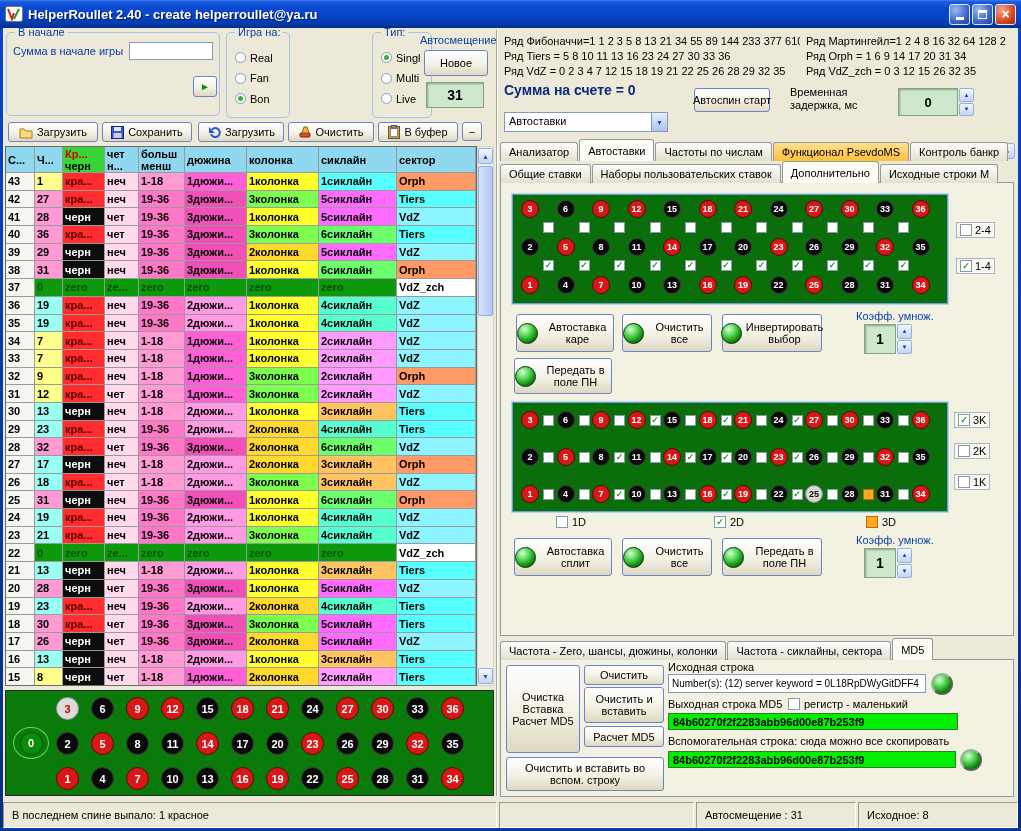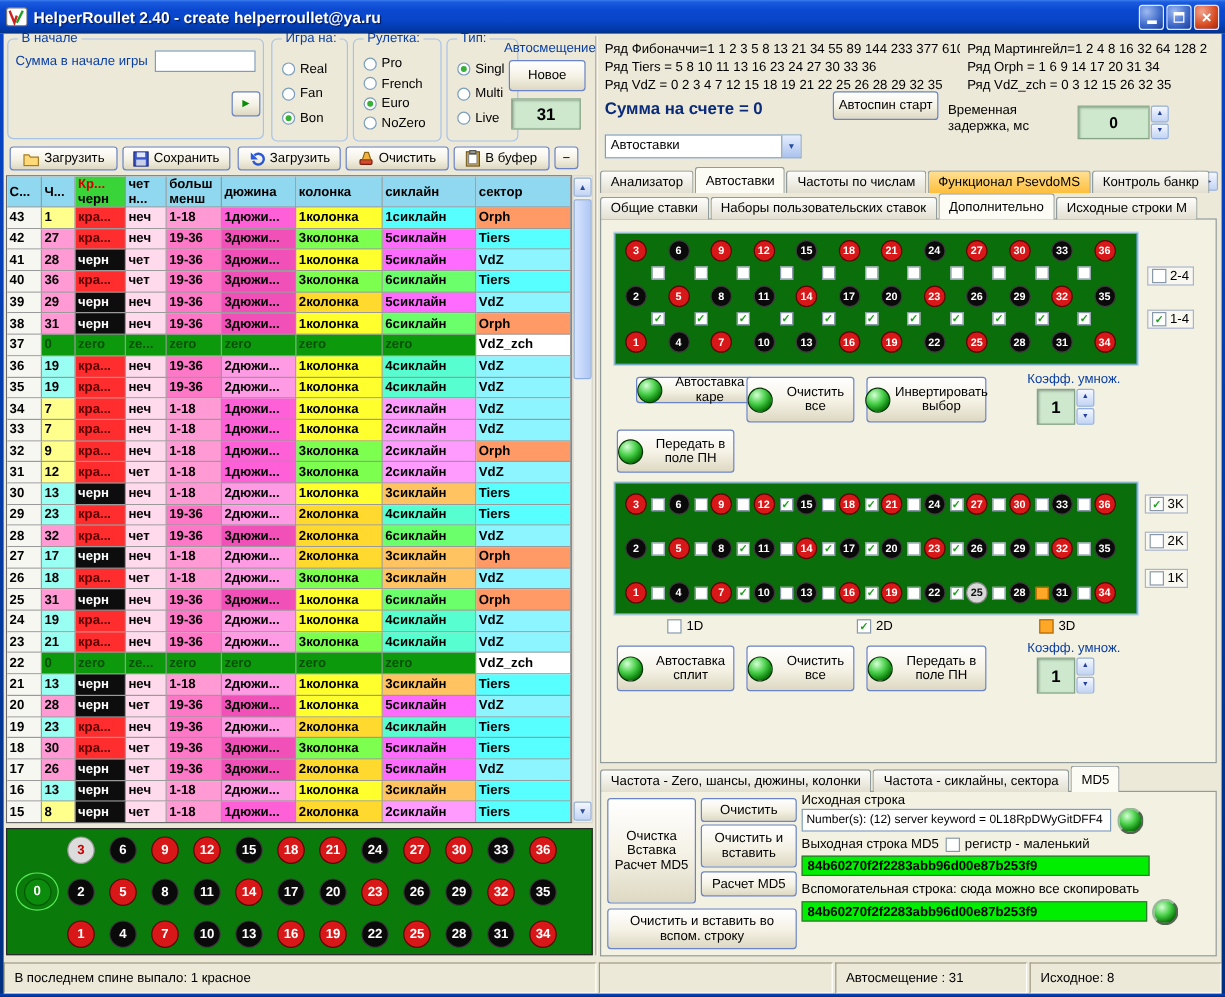--- a/index.html
+++ b/index.html
@@ -126,41 +126,20 @@
         <div class="ritem">
           <span class="radio"></span>
           <span class="rlabel">Fan</span>
         </div>
         <div class="ritem">
           <span class="radio sel"></span>
           <span class="rlabel">Bon</span>
         </div>
       </div>
     </div>
-  <div class="groupbox rgroup" style="left:294px;top:32px;width:74px;height:86px">
-      <span class="gtitle">Рулетка:</span>
-      <div class="ritems">
-        <div class="ritem">
-          <span class="radio"></span>
-          <span class="rlabel">Pro</span>
-        </div>
-        <div class="ritem">
-          <span class="radio"></span>
-          <span class="rlabel">French</span>
-        </div>
-        <div class="ritem">
-          <span class="radio sel"></span>
-          <span class="rlabel">Euro</span>
-        </div>
-        <div class="ritem">
-          <span class="radio"></span>
-          <span class="rlabel">NoZero</span>
-        </div>
-      </div>
-    </div>
   <div class="groupbox rgroup" style="left:372px;top:32px;width:60px;height:86px">
       <span class="gtitle">Тип:</span>
       <div class="ritems">
         <div class="ritem">
           <span class="radio sel"></span>
           <span class="rlabel">Singl</span>
         </div>
         <div class="ritem">
           <span class="radio"></span>
           <span class="rlabel">Multi</span>
@@ -620,21 +599,21 @@
     </div>
 
   <div class="series" style="left:504px;top:35px;width:296px">Ряд Фибоначчи=1 1 2 3 5 8 13 21 34 55 89 144 233 377 610</div>
   <div class="series" style="left:504px;top:50px;width:296px">Ряд Tiers = 5 8 10 11 13 16 23 24 27 30 33 36</div>
   <div class="series" style="left:504px;top:65px;width:296px">Ряд VdZ = 0 2 3 4 7 12 15 18 19 21 22 25 26 28 29 32 35</div>
   <div class="series" style="left:806px;top:35px;width:210px">Ряд Мартингейл=1 2 4 8 16 32 64 128 2</div>
   <div class="series" style="left:806px;top:50px;width:210px">Ряд Orph = 1 6 9 14 17 20 31 34</div>
   <div class="series" style="left:806px;top:65px;width:210px">Ряд VdZ_zch = 0 3 12 15 26 32 35</div>
 
   <div id="balance">Сумма на счете = 0</div>
-  <div class="btn" style="left:694px;top:76px;width:88px;height:24px">
+  <div class="btn" style="left:694px;top:88px;width:76px;height:24px">
       <span class="lbl">Автоспин старт</span>
     </div>
   <div class="dlabel">Временная задержка, мс</div>
   <div class="spinner" style="left:898px;top:88px;width:76px;height:28px">
     <div class="gfield" style="font-size:13px">0</div>
     <div class="spincol">
         <div class="spinbtn">▲</div>
         <div class="spinbtn">▼</div>
       </div>
   </div>
@@ -723,21 +702,21 @@
   <div id="grid1side">
       <div class="chip">
         <span class="gcb"></span>
         <span>2-4</span>
       </div>
       <div class="chip">
         <span class="gcb">✓</span>
         <span>1-4</span>
       </div>
     </div>
-  <div class="btn multi" style="left:530px;top:314px;width:98px;height:22px">
+  <div class="btn multi" style="left:516px;top:314px;width:98px;height:38px">
       <span class="sphere"></span>
       <span class="lbl">Автоставка каре</span>
     </div>
   <div class="btn multi" style="left:622px;top:314px;width:90px;height:38px">
       <span class="sphere"></span>
       <span class="lbl">Очистить все</span>
     </div>
   <div class="btn multi" style="left:722px;top:314px;width:100px;height:38px">
       <span class="sphere"></span>
       <span class="lbl">Инвертировать выбор</span>

